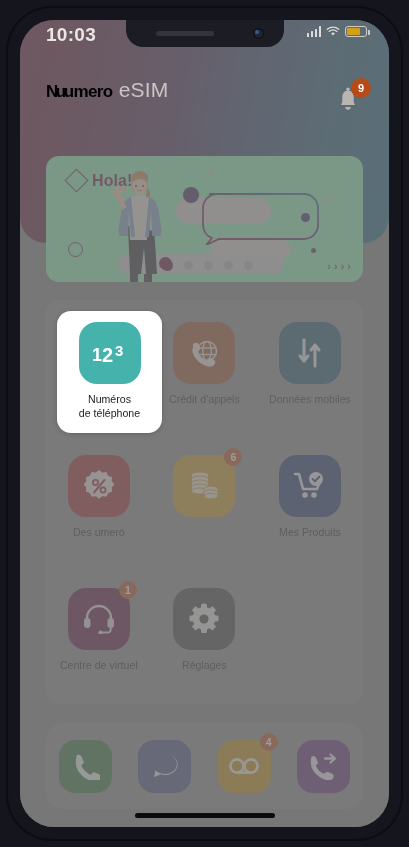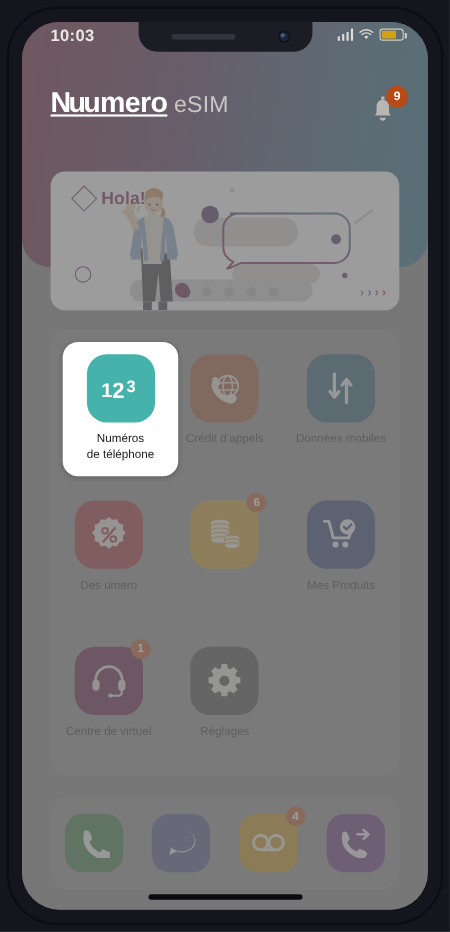--- a/index.html
+++ b/index.html
@@ -50,21 +50,21 @@
     z-index:5;
   }
 
   
   #status-bar{
     position:absolute; left:0; top:0; width:100%; height:28px;
     z-index:40; color:#e9e6e4;
   }
   #status-time{
     position:absolute; left:26px; top:4px;
-    font-size:15px; font-weight:bold; letter-spacing:.3px;
+    font-size:19px; font-weight:bold; letter-spacing:.3px;
   }
   #status-icons{
     position:absolute; right:22px; top:6px;
     display:flex; align-items:flex-end; gap:5px;
   }
   #signal-icon{ display:flex; align-items:flex-end; gap:1.5px; height:11px; }
   #signal-icon i{ width:2.5px; background:#dedbd8; border-radius:.5px; display:block; }
   #signal-icon i:nth-child(1){ height:4px; }
   #signal-icon i:nth-child(2){ height:6px; }
   #signal-icon i:nth-child(3){ height:8.5px; }
@@ -75,21 +75,21 @@
   }
   #battery-icon span{ display:block; width:72%; height:100%; background:#d4a017; border-radius:1px; }
   #battery-icon::after{
     content:""; position:absolute; right:-3.5px; top:3px;
     width:2px; height:5px; background:#cfcbc6; border-radius:0 1px 1px 0;
   }
 
   
   #brand-row{ position:absolute; left:26px; top:58px; z-index:40; display:flex; align-items:baseline; }
   #brand-logo{
-    font-size:26px; font-weight:bold; color:#ffffff; letter-spacing:-.6px;text-decoration:underline;
+    font-size:17px; font-weight:bold; color:#000000; letter-spacing:-.6px;
   }
   #brand-logo .nmark{ letter-spacing:-2.5px; }
   #brand-suffix{
     font-size:21px; color:#c9c6c3; margin-left:6px; letter-spacing:.2px;
   }
   #tagline{
     position:absolute; left:26px; top:105px; z-index:40;
     font-size:12.4px; color:#ddd9d6; white-space:nowrap; letter-spacing:.05px;
   }
   #notification-bell{
@@ -97,21 +97,21 @@
   }
   #bell-badge{
     position:absolute; right:0; top:-2px; width:20px; height:20px; border-radius:50%;
     background:#b84a16; color:#fff; font-size:11px; font-weight:bold;
     display:flex; align-items:center; justify-content:center; z-index:2;
   }
 
   
   #hero-banner{
     position:absolute; left:26px; top:136px; width:317px; height:126px;
-    background:#ffffff; border-radius:13px; z-index:20; overflow:hidden;
+    background:#86efac; border-radius:13px; z-index:20; overflow:hidden;
   }
   .hero-deco{ position:absolute; }
   #deco-diamond{
     left:22px; top:16px; width:17px; height:17px;
     border:1.6px solid #5e2b5e; transform:rotate(45deg);
   }
   #deco-circle{
     left:22px; top:86px; width:15px; height:15px; border-radius:50%;
     border:1.6px solid #5c2a61;
   }

